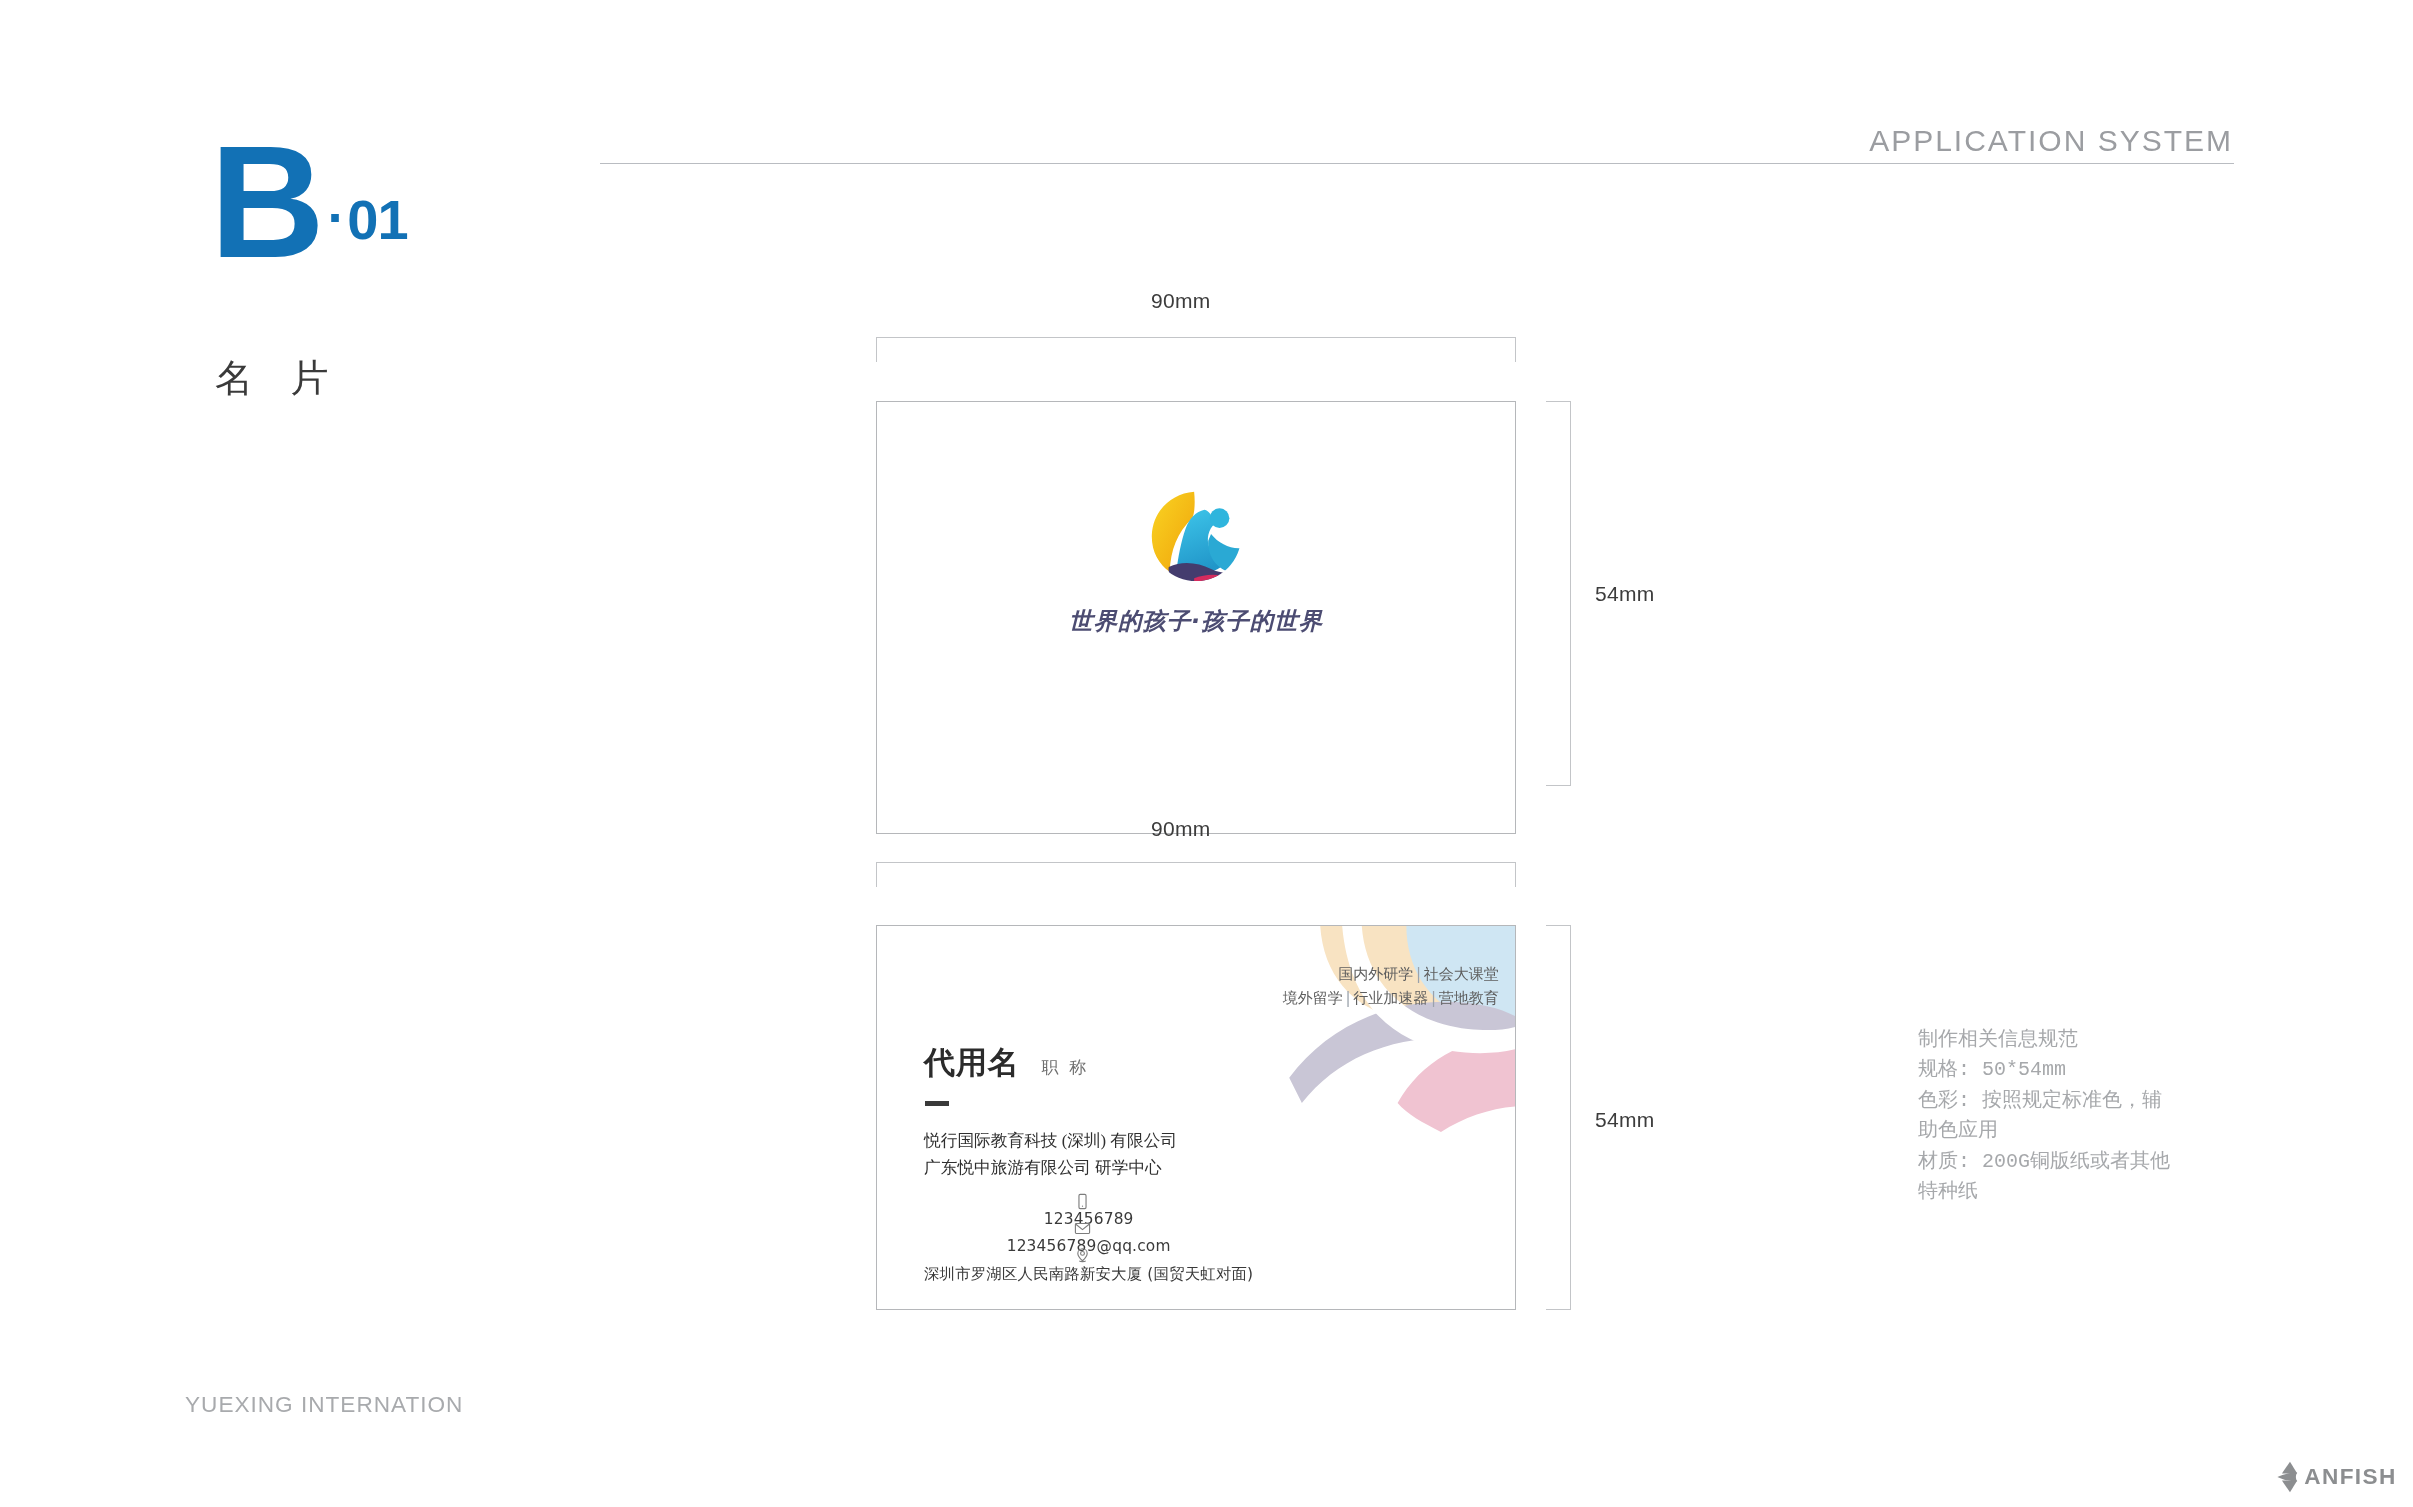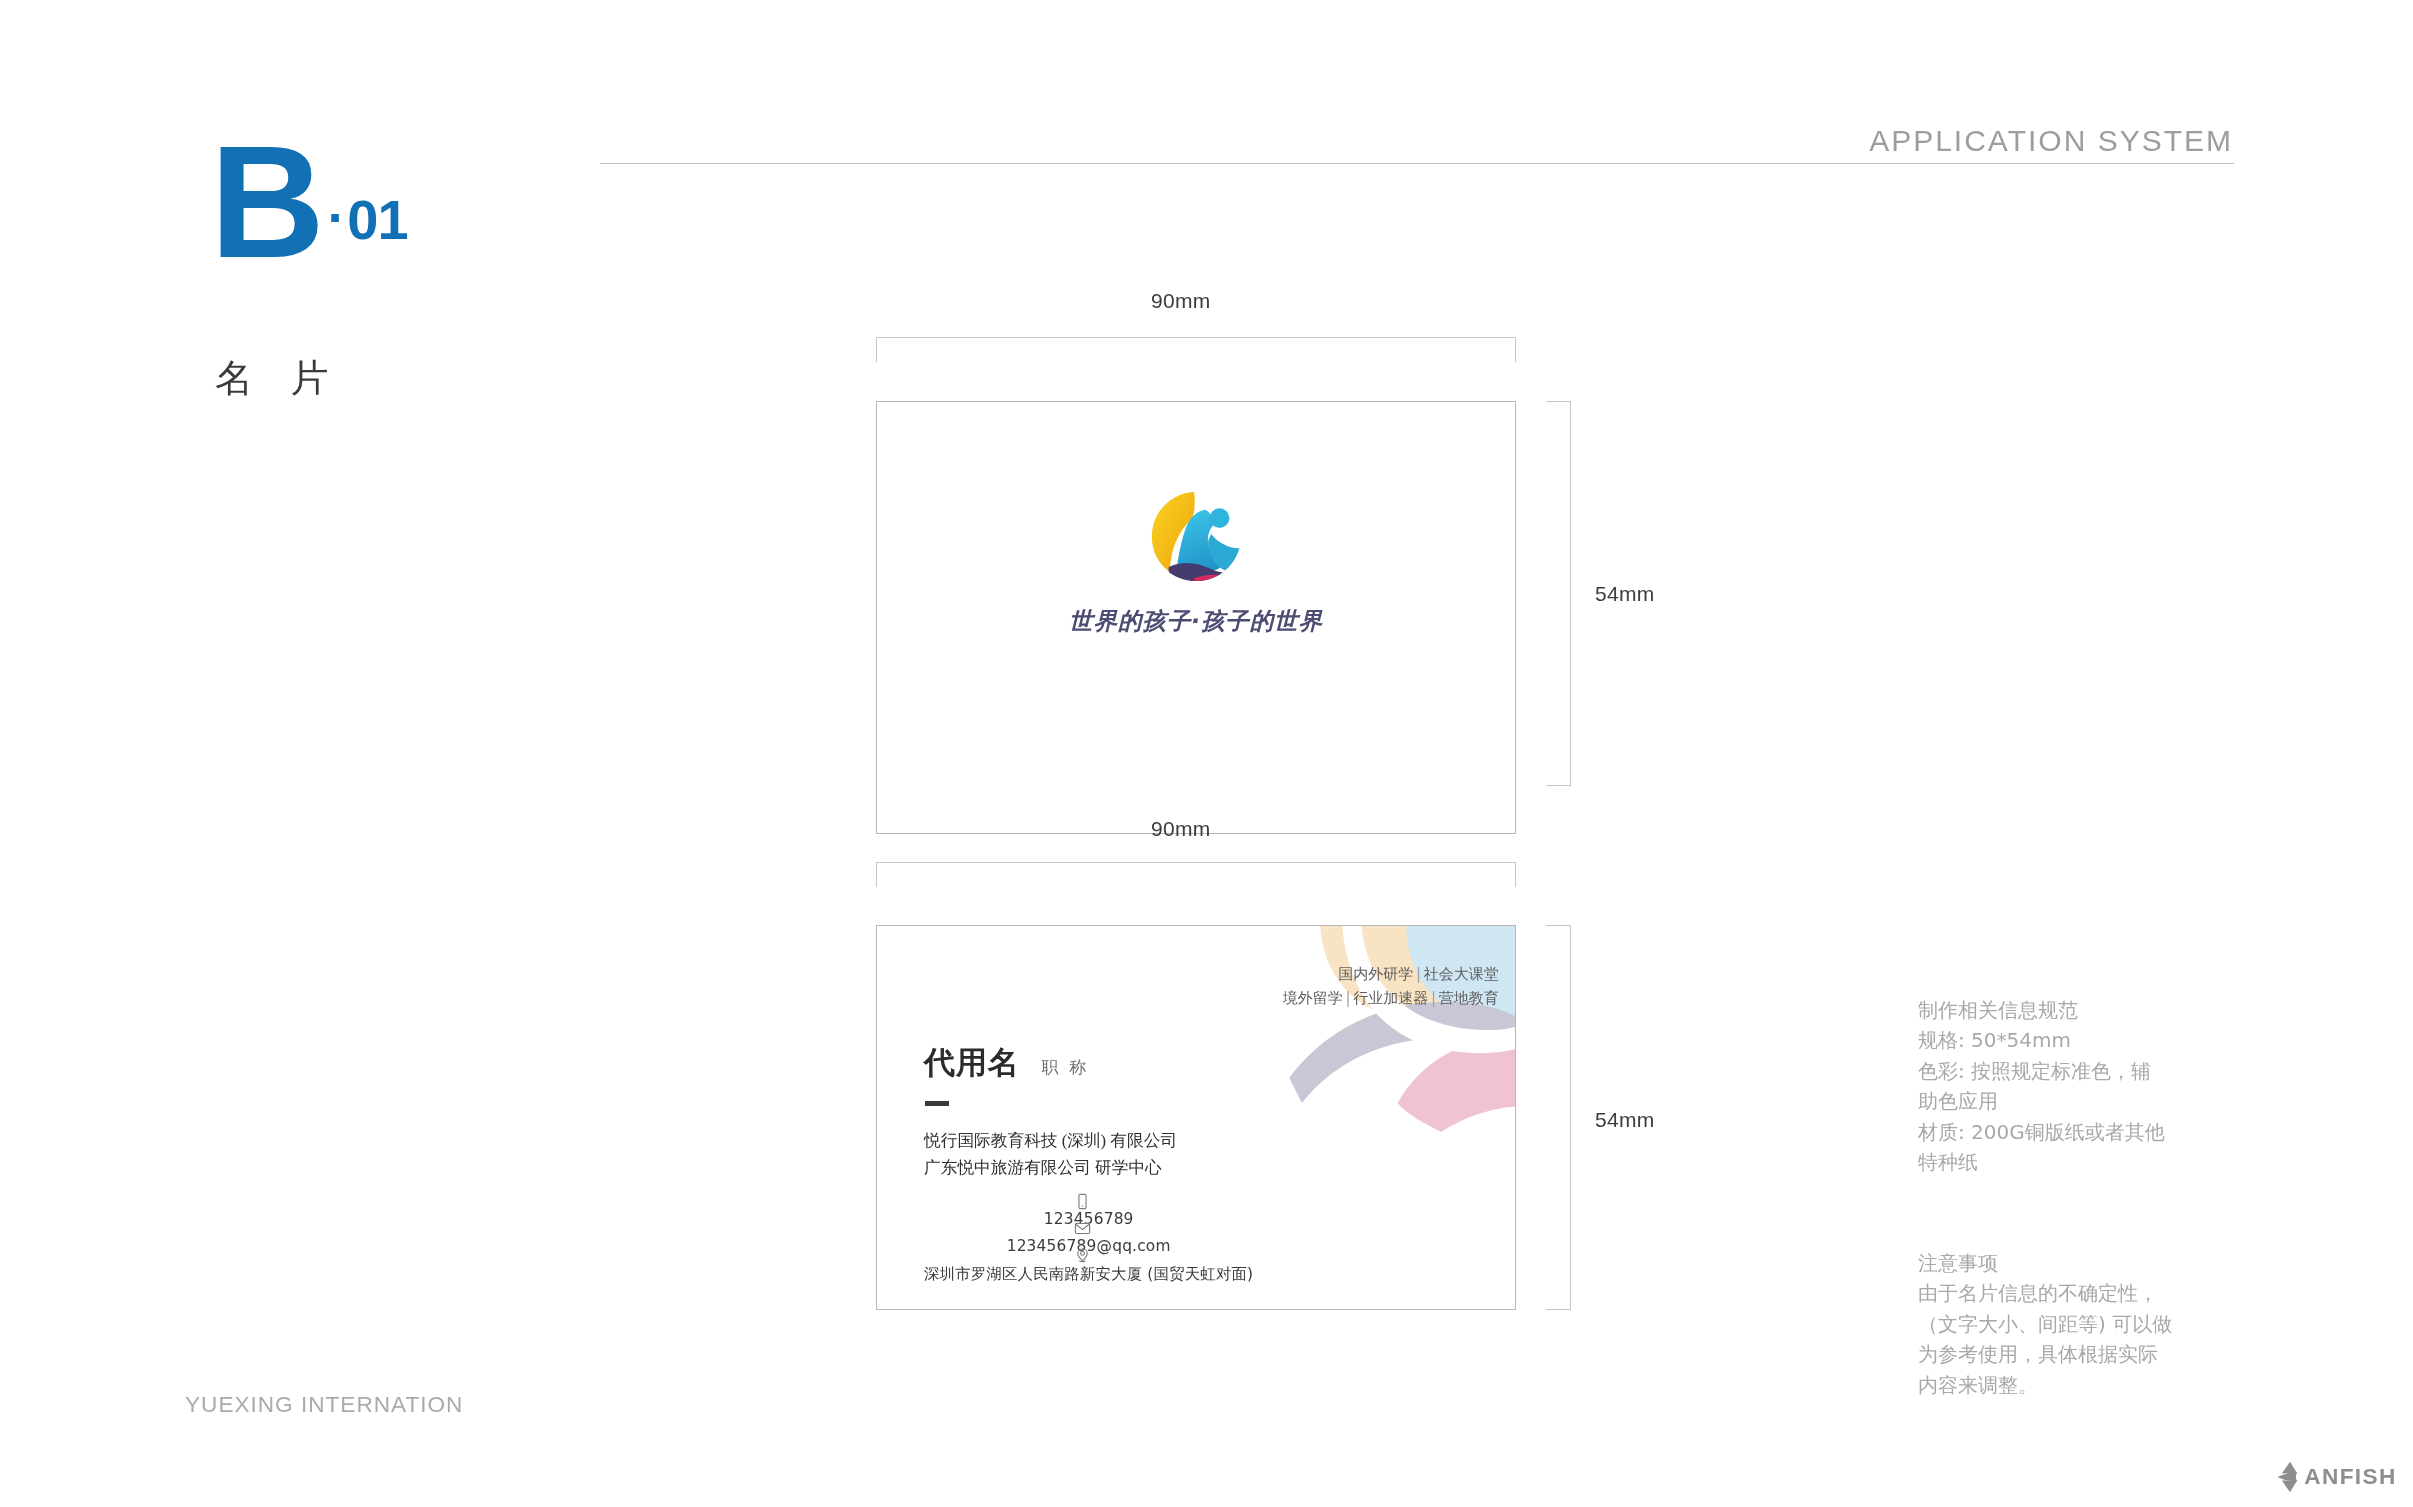--- a/index.html
+++ b/index.html
@@ -251,21 +251,21 @@
   
   .spec-block {
     position: absolute;
     left: 1918px;
     width: 326px;
     color: #a6a8ab;
     font-size: 20px;
     line-height: 1.52;
     font-family: "DejaVu Sans", "Liberation Sans", sans-serif;
   }
-  #spec-block-1 { top: 995px; }
+  #spec-block-1 { top: 1025px; font-family: Liberation Mono, monospace; }
   #spec-block-2 { top: 1248px; }
   .spec-line { display: block; white-space: nowrap; }
 
   
   #footer-text {
     position: absolute;
     left: 185px;
     top: 1392px;
     font-size: 22.6px;
     color: #a8aaad;
@@ -422,27 +422,20 @@
 
   <div class="spec-block" id="spec-block-1">
     <span class="spec-line">制作相关信息规范</span>
     <span class="spec-line">规格: 50*54mm</span>
     <span class="spec-line">色彩: 按照规定标准色，辅</span>
     <span class="spec-line">助色应用</span>
     <span class="spec-line">材质: 200G铜版纸或者其他</span>
     <span class="spec-line">特种纸</span>
   </div>
 
-  <div class="spec-block" id="spec-block-2">
-    <span class="spec-line">注意事项</span>
-    <span class="spec-line">由于名片信息的不确定性，</span>
-    <span class="spec-line">（文字大小、间距等) 可以做</span>
-    <span class="spec-line">为参考使用，具体根据实际</span>
-    <span class="spec-line">内容来调整。</span>
-  </div>
 
   <div id="footer-text">YUEXING INTERNATION</div>
 
   <div id="footer-brand">
     <svg id="footer-brand-icon" width="40" height="36" viewBox="0 0 44 40">
       <path d="M22 3 L13 16 L30 16 Z" fill="#8c8e90"></path>
       <path d="M22 37 L13 24 L30 24 Z" fill="#8c8e90"></path>
       <path d="M30 15 C22 15 14 17 8 20 C14 23 22 25 30 25 C28 22 28 18 30 15 Z" fill="#8c8e90"></path>
     </svg>
     <span id="footer-brand-text">ANFISH</span>

